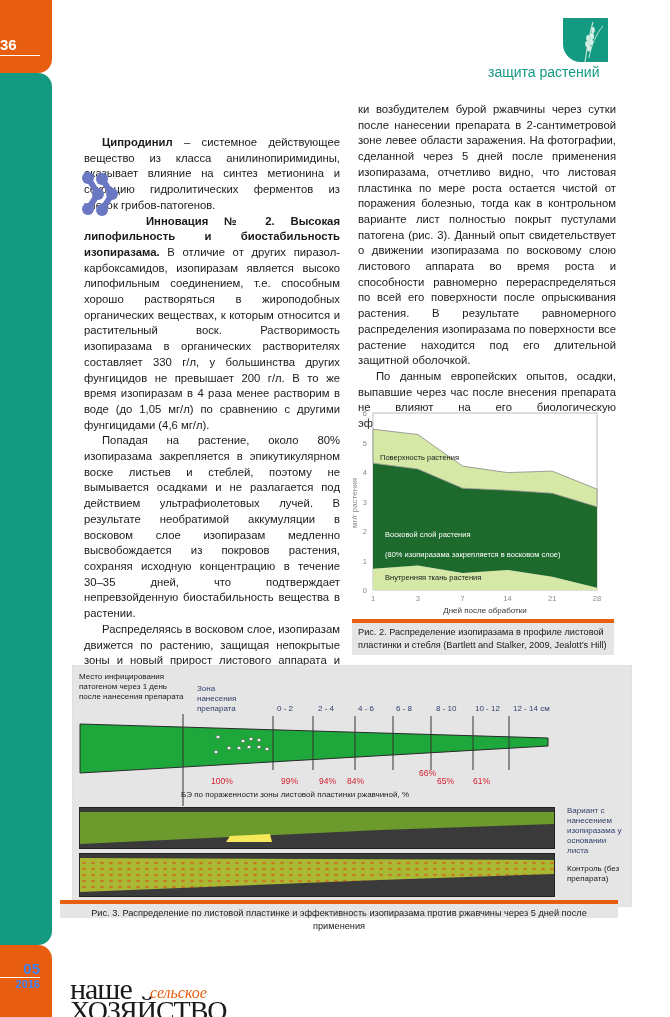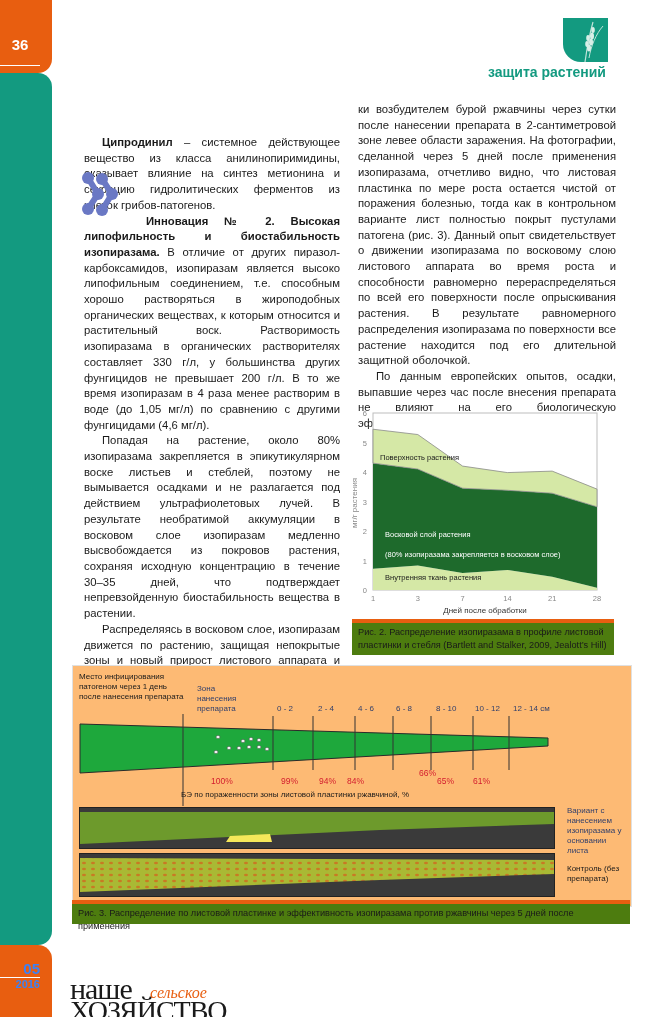--- a/index.html
+++ b/index.html
@@ -2,40 +2,40 @@
 <html><head>
 <meta charset="utf-8">
 <style>
   html, body { margin:0; padding:0; }
   body { width:670px; height:1017px; position:relative; background:#fff; overflow:hidden;
          font-family:"Liberation Sans", sans-serif; color:#1a1a1a; }
   .sb { position:absolute; left:0; width:52px; }
   .sb-top { top:0; height:73px; background:#e85e10; border-bottom-right-radius:14px; }
   .sb-mid { top:73px; height:872px; background:#139a80; border-top-right-radius:14px; border-bottom-right-radius:14px; }
   .sb-bot { top:945px; height:72px; background:#e85e10; border-top-right-radius:14px; }
-  .pagenum { position:absolute; left:0; top:36px; width:40px; text-align:center; color:#fff; font-weight:bold; font-size:15px;
-             border-bottom:1.5px solid #fff; padding-bottom:12px; }
+  .pagenum { position:absolute; left:0; top:36px; width:40px; text-align:left; color:#fff; font-weight:bold; font-size:15px;
+             border-bottom:1.5px solid #fff; padding-bottom:2px; }
   .issue { position:absolute; left:0; top:960px; width:40px; text-align:right; color:#3b82f6; font-weight:bold; }
   .issue .n { font-size:15px; border-bottom:1.5px solid #fff; display:block; }
   .issue .y { font-size:11px; display:block; }
   .section-logo { position:absolute; left:563px; top:18px; width:45px; height:44px; background:#139a80; border-bottom-left-radius:18px; overflow:hidden; }
-  .section-title { position:absolute; left:488px; top:64px; font-size:14px; font-weight:bold; color:#139a80; }
+  .section-title { position:absolute; left:488px; top:64px; font-size:14px; font-weight:normal; color:#139a80; }
   .col { position:absolute; font-size:11.3px; line-height:15.7px; text-align:justify; }
   .col p { margin:0; text-indent:18px; }
   .col1 { left:84px; top:102px; width:256px;margin-top:33px; }
   .col2 { left:358px; top:102px; width:258px; }
   .innov-icon { position:absolute; left:80px; top:171px; width:38px; height:46px; }
   .innov { padding-left:44px; text-indent:16px; }
   b { font-weight:bold; }
   .chart { position:absolute; left:345px; top:403px; width:268px; height:215px; }
   .chart text { font-family:"Liberation Sans", sans-serif; }
-  .cap { position:absolute; background:#4d7c0f; border-top:4px solid #e85e10; font-size:9.2px; line-height:12.5px; padding:3px 6px; box-sizing:border-box; }
+  .cap { position:absolute; background:#e5e5e5; border-top:4px solid #e85e10; font-size:9.2px; line-height:12.5px; padding:3px 6px; box-sizing:border-box; }
   .cap2 { left:352px; top:619px; width:262px; height:36px; }
-  .fig3 { position:absolute; left:72px; top:665px; width:558px; height:240px; border:1px solid #e0e0e0; background:#fdba74; }
-  .cap3 { left:72px; top:900px; width:558px; height:24px; }
+  .fig3 { position:absolute; left:72px; top:665px; width:558px; height:240px; border:1px solid #e0e0e0; background:#e5e5e5; }
+  .cap3 { left:60px; top:900px; width:558px; height:18px;text-align:center; }
   .f3t { position:absolute; font-size:8px; line-height:10px; }
   .zone { color:#33406b; }
   .pct { color:#d31c2e; font-size:8.5px; }
   .leafphoto { position:absolute; background:#3a3a3a; border:1px solid #222; overflow:hidden; }
   .logo { position:absolute; left:70px; top:978px; width:200px; height:70px; }
 </style>
 </head>
 <body>
 
 <div class="sb sb-top"></div>

